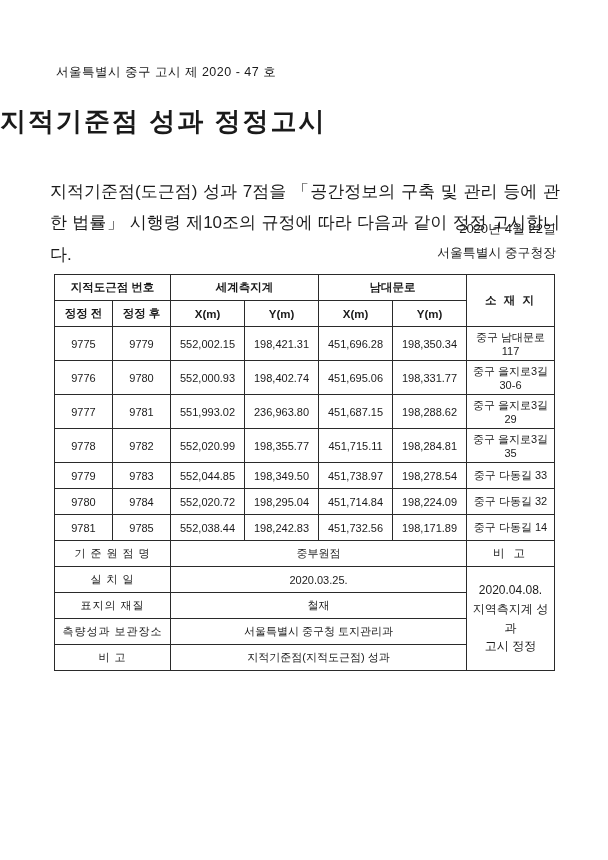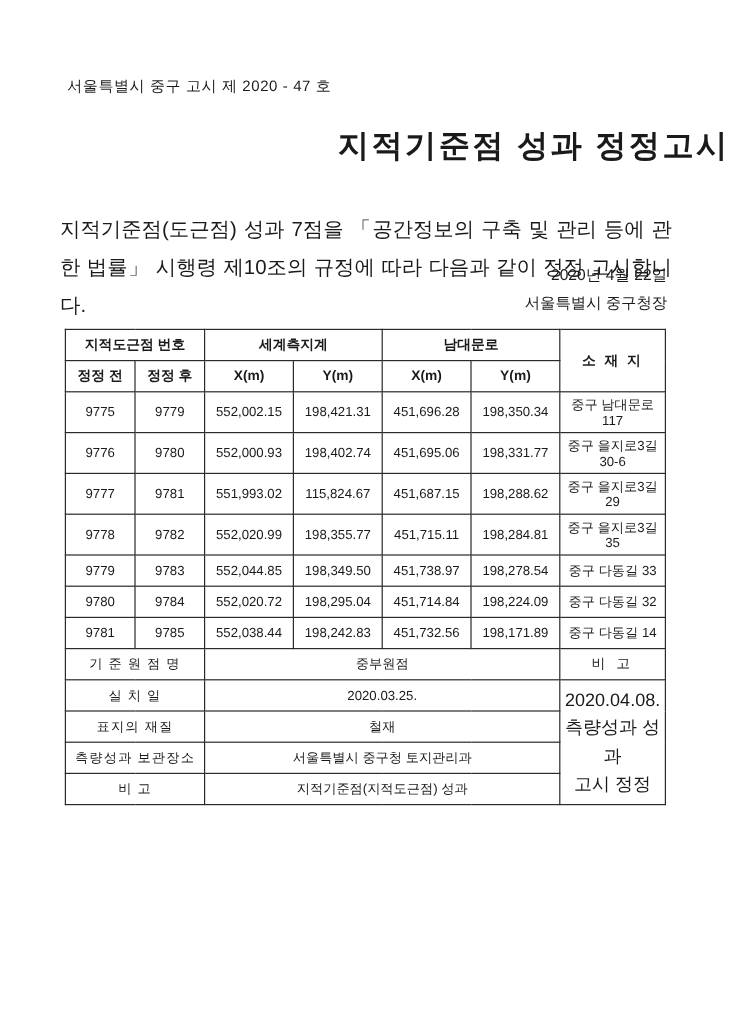--- a/index.html
+++ b/index.html
@@ -28,21 +28,21 @@
     top: 64px;
     font-size: 12.5px;
     letter-spacing: 0.5px;
     white-space: nowrap;
   }
   .doc-title {
     position: absolute;
     left: 0;
     right: 0;
     top: 104px;
-    text-align: right;
+    text-align: left;
     font-size: 26px;
     font-weight: bold;
     letter-spacing: 2px;
   }
   .body-par {
     position: absolute;
     left: 50px;
     right: 48px;
     top: 176px;
     font-size: 17px;
@@ -90,21 +90,21 @@
   .col-y1     { width: 74px; }
   .col-x2     { width: 74px; }
   .col-y2     { width: 74px; }
   .col-loc    { width: 88px; }
   .after-cell { font-weight: bold; }
   .hdr-group { font-size: 12px; font-weight: bold; }
   .loc-head { font-size: 12px; font-weight: bold; letter-spacing: 2px; }
   .info-label { font-size: 11px; letter-spacing: 1px; }
   .info-value { text-align: left; padding-left: 7px; font-size: 11px; }
   .remark-head { font-size: 11.5px; font-weight: bold; letter-spacing: 3px; }
-  .remark-body { font-size: 15px; line-height: 1.55; }
+  .remark-body { font-size: 12px; line-height: 1.55; }
   .footnote {
     position: absolute;
     left: 56px;
     top: 582px;
     font-size: 12.5px;
     letter-spacing: 0.2px;
   }
 </style>
 </head>
 <body>
@@ -162,21 +162,21 @@
         <td>552,000.93</td>
         <td>198,402.74</td>
         <td>451,695.06</td>
         <td>198,331.77</td>
         <td>중구 을지로3길 30-6</td>
       </tr>
       <tr>
         <td>9777</td>
         <td class="after-cell">9781</td>
         <td>551,993.02</td>
-        <td>115,824.67</td>
+        <td>236,963.80</td>
         <td>451,687.15</td>
         <td>198,288.62</td>
         <td>중구 을지로3길 29</td>
       </tr>
       <tr>
         <td>9778</td>
         <td class="after-cell">9782</td>
         <td>552,020.99</td>
         <td>198,355.77</td>
         <td>451,715.11</td>
@@ -214,21 +214,21 @@
       <tr>
         <td colspan="2" class="info-label">기 준 원 점 명</td>
         <td colspan="4" class="info-value">중부원점</td>
         <td class="remark-head">비 고</td>
       </tr>
       <tr>
         <td colspan="2" class="info-label">실 치 일</td>
         <td colspan="4" class="info-value">2020.03.25.</td>
         <td rowspan="4" class="remark-body">
           <div>2020.04.08.</div>
-          <div>측량성과 성과</div>
+          <div>지역측지계 성과</div>
           <div>고시 정정</div>
         </td>
       </tr>
       <tr>
         <td colspan="2" class="info-label">표지의 재질</td>
         <td colspan="4" class="info-value">철재</td>
       </tr>
       <tr>
         <td colspan="2" class="info-label">측량성과 보관장소</td>
         <td colspan="4" class="info-value">서울특별시 중구청 토지관리과</td>

